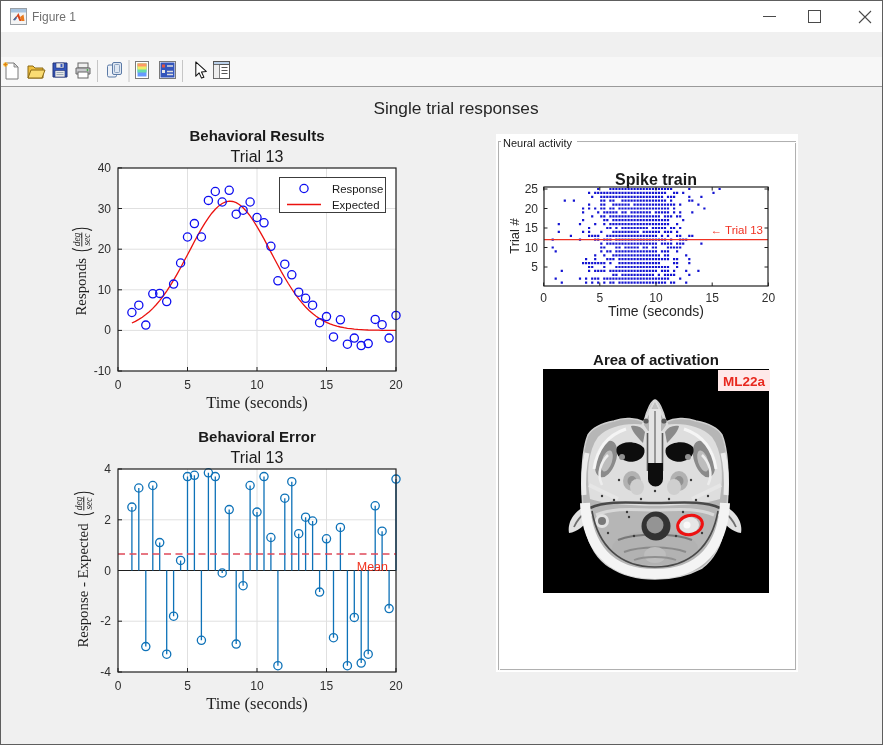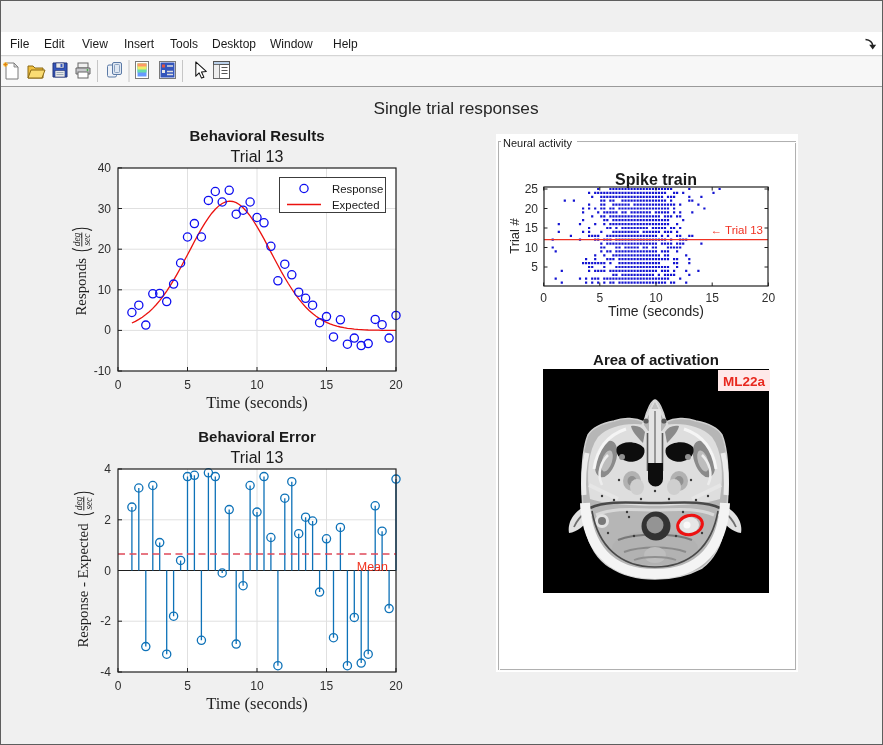--- a/index.html
+++ b/index.html
@@ -5,33 +5,38 @@
 #win{position:absolute;left:0;top:0;width:883px;height:745px;border:1px solid #5e5e5e;background:#f0f0f0;}
 #titlebar{position:absolute;left:0;top:0;width:100%;height:31px;background:#ffffff;}
 #title-text{position:absolute;left:31px;top:9px;font-size:12px;color:#707070;}
 #menubar{position:absolute;left:0;top:31px;width:100%;height:24px;background:#ffffff;border-bottom:1px solid #d5d5d5;}
 .menu{position:absolute;top:5px;font-size:12px;color:#1a1a1a;}
 #toolbar{position:absolute;left:0;top:56px;width:100%;height:30px;background:#f7f7f7;border-bottom:1px solid #9a9a9a;}
 #canvas{position:absolute;left:1px;top:87px;}
 .winbtn{position:absolute;top:0;width:45px;height:31px;}
 </style></head><body>
 <div id="win">
-<div id="menubar">
-<span class="menu" style="left:9px">File</span>
-<span class="menu" style="left:43px">Edit</span>
-<span class="menu" style="left:81px">View</span>
-<span class="menu" style="left:123px">Insert</span>
-<span class="menu" style="left:169px">Tools</span>
-<span class="menu" style="left:211px">Desktop</span>
-<span class="menu" style="left:269px">Window</span>
-<span class="menu" style="left:332px">Help</span>
-<svg style="position:absolute;left:862px;top:5px" width="14" height="14" viewBox="0 0 14 14">
-<path d="M2.5 2.5 C7.5 3 9.5 5.5 9.8 9" fill="none" stroke="#222" stroke-width="1.5"></path>
-<path d="M6.2 7.8 L13.2 7.8 L9.7 12.6 Z" fill="#222"></path>
+<div id="titlebar">
+<svg style="position:absolute;left:9px;top:7px" width="17" height="17" viewBox="0 0 17 17">
+ <rect x="0.5" y="0.5" width="16" height="16" fill="#f4f4f4" stroke="#9aa0a6"></rect>
+ <rect x="1" y="1" width="15" height="3.5" fill="#a8c4e0"></rect>
+ <path d="M8.5 5 L11.5 13 L9.5 13 L7.5 8.5 L5.5 11 L3 12 L6.5 8 Z" fill="#d7441c"></path>
+ <path d="M8.5 5 L10 9 L13.5 6.5 L14.5 13 L11.5 13 Z" fill="#e87a1e"></path>
+ <path d="M3 12 L6 8.5 L7 10 L5 12.5 Z" fill="#4668a0"></path>
 </svg>
+<span id="title-text">Figure 1</span>
+<svg class="winbtn" style="left:746px" width="45" height="31">
+        <path d="M16 15.5h13" stroke="#4a4a4a" stroke-width="1"></path>
+      </svg>
+<svg class="winbtn" style="left:791px" width="45" height="31">
+        <rect x="16.5" y="9.5" width="12" height="12" fill="none" stroke="#4a4a4a" stroke-width="1"></rect>
+      </svg>
+<svg class="winbtn" style="left:841px" width="45" height="31">
+        <path d="M17 10l12 12M29 10L17 22" stroke="#4a4a4a" stroke-width="1.1"></path>
+      </svg>
 </div>
 <div id="toolbar"><svg width="881" height="29" viewBox="0 0 881 29">
 <g>
  <g transform="translate(2,5)">
   <path d="M3 1 h8 l4 4 v12 h-12 Z" fill="#ffffff" stroke="#7a7a7a"></path>
   <path d="M11 1 l4 4 h-4 Z" fill="#d8d8d8" stroke="#7a7a7a" stroke-width="0.8"></path>
   <circle cx="2.5" cy="2.5" r="2.3" fill="#f6c444"></circle>
   <path d="M2.5 0 L3.2 1.8 L5 2.5 L3.2 3.2 L2.5 5 L1.8 3.2 L0 2.5 L1.8 1.8 Z" fill="#e08214"></path>
  </g>
  <g transform="translate(26,5)">

